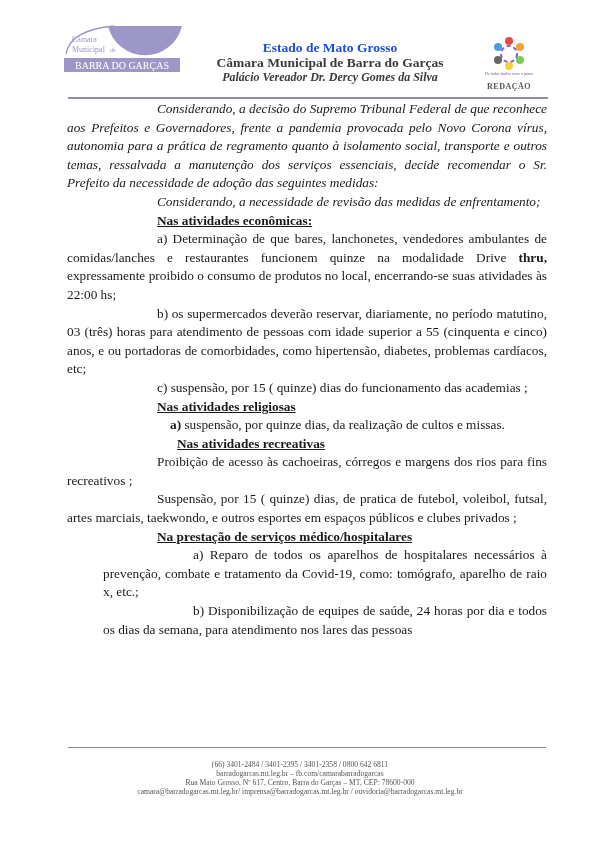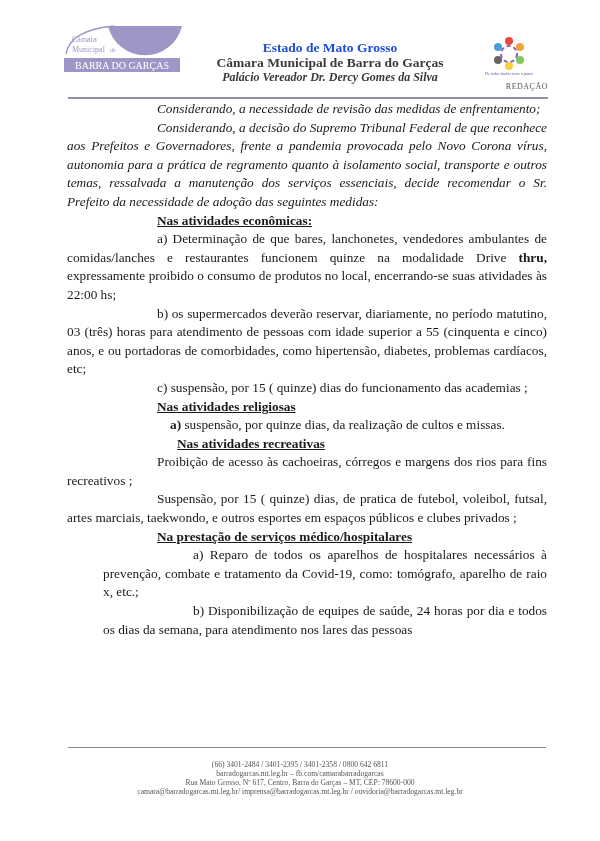--- a/index.html
+++ b/index.html
@@ -7,21 +7,21 @@
 
   
   .hdr { position:absolute; left:0; top:0; width:600px; height:100px; }
   .logo-left { position:absolute; left:64px; top:24px; width:118px; height:48px; }
   .hdr-text { position:absolute; left:190px; top:40px; width:280px; text-align:center; }
   .hdr-line1 { font-size:13.5px; font-weight:bold; color:#1d4ed8; line-height:15px; }
   .hdr-line2 { font-size:13.5px; font-weight:bold; color:#3a3a3a; line-height:15px; }
   .hdr-line3 { font-size:12px; font-weight:bold; font-style:italic; color:#3a3a3a; line-height:15px; }
   .logo-right { position:absolute; left:470px; top:36px; width:78px; height:62px; }
   .logo-right .slogan { position:absolute; left:0; top:35px; width:78px; font-size:4px; color:#6a4aa0; text-align:center; }
-  .logo-right .redacao { position:absolute; left:0; top:46px; width:78px; font-size:8px; font-weight:normal; color:#555; text-align:right; letter-spacing:0.5px; }
+  .logo-right .redacao { position:absolute; left:0; top:46px; width:78px; font-size:8px; font-weight:bold; color:#555; text-align:center; letter-spacing:0.5px; }
   .hdr-rule { position:absolute; left:68px; top:97px; width:480px; height:2px; background:#8f8fa8; }
 
   
   .body { position:absolute; left:67px; top:100px; width:480px; font-size:13.3px; line-height:18.6px; text-align:justify; }
   .p { margin:0; }
   .it { font-style:italic; }
   .ind { text-indent:90px; }
   .heading { font-weight:bold; text-decoration:underline; margin:0; }
   .h1 { padding-left:90px; }
   .h2 { padding-left:90px; }
@@ -67,22 +67,22 @@
       <circle cx="39" cy="18" r="8" fill="none" stroke="#8c5cc4" stroke-width="2" stroke-dasharray="4 3"></circle>
     </svg>
     <div class="slogan">De todos duelos corre o passo</div>
     <div class="redacao">REDAÇÃO</div>
   </div>
 
   <div class="hdr-rule"></div>
 </div>
 
 <div class="body">
+  <p class="p it ind">Considerando, a decisão do Supremo Tribunal Federal de que reconhece aos Prefeitos e Governadores, frente a pandemia provocada pelo Novo Corona vírus, autonomia para a prática de regramento quanto à isolamento social, transporte e outros temas, ressalvada a manutenção dos serviços essenciais, decide recomendar o Sr. Prefeito da necessidade de adoção das seguintes medidas:</p>
   <p class="p it ind">Considerando, a necessidade de revisão das medidas de enfrentamento;</p>
-  <p class="p it ind">Considerando, a decisão do Supremo Tribunal Federal de que reconhece aos Prefeitos e Governadores, frente a pandemia provocada pelo Novo Corona vírus, autonomia para a prática de regramento quanto à isolamento social, transporte e outros temas, ressalvada a manutenção dos serviços essenciais, decide recomendar o Sr. Prefeito da necessidade de adoção das seguintes medidas:</p>
 
   <p class="heading h1">Nas atividades econômicas:</p>
   <p class="p ind"><span>a) Determinação de que bares, lanchonetes, vendedores ambulantes de comidas/lanches e restaurantes funcionem quinze na modalidade Drive </span><span class="b">thru,</span><span> expressamente proibido o consumo de produtos no local, encerrando-se suas atividades às 22:00 hs;</span></p>
   <p class="p ind">b) os supermercados deverão reservar, diariamente, no período matutino, 03 (três) horas para atendimento de pessoas com idade superior a 55 (cinquenta e cinco) anos, e ou portadoras de comorbidades, como hipertensão, diabetes, problemas cardíacos, etc;</p>
   <p class="p ind">c) suspensão, por 15 ( quinze) dias do funcionamento  das academias ;</p>
 
   <p class="heading h2">Nas atividades religiosas</p>
   <p class="p" style="text-indent:103px;"><span class="b">a)</span><span> suspensão, por quinze dias, da realização de cultos e missas.</span></p>
 
   <p class="heading h3">Nas atividades recreativas</p>

